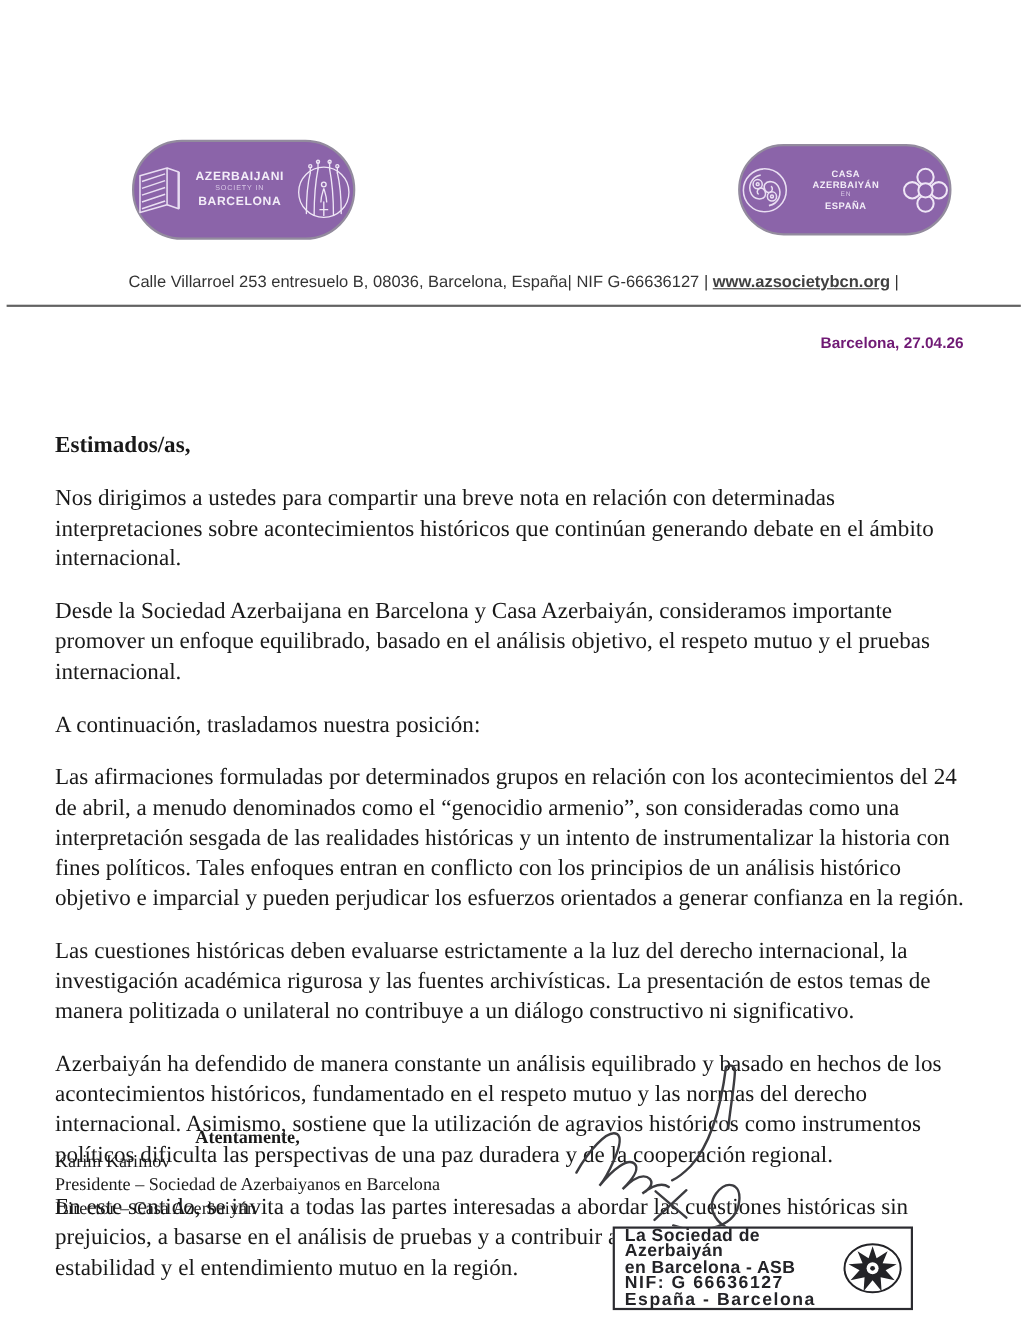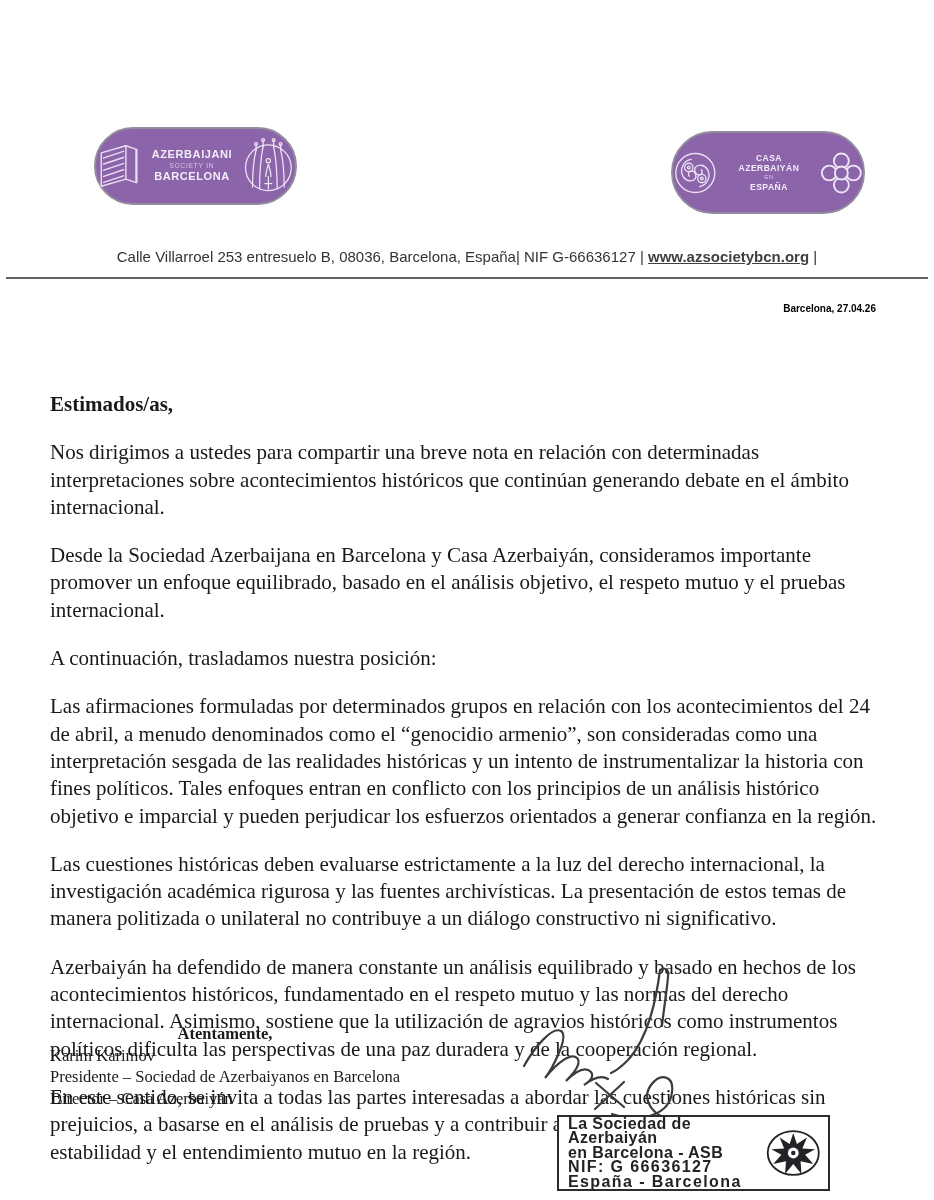--- a/index.html
+++ b/index.html
@@ -3,37 +3,37 @@
 <meta charset="utf-8">
 <style>
   html,body{margin:0;padding:0;background:#ffffff;}
   .page{position:relative;width:934px;height:1200px;background:#ffffff;overflow:hidden;
         font-family:"Liberation Serif", serif;color:#191919;}
 
   
   .pill{position:absolute;background:#8b64a9;border:2px solid #938b9e;border-radius:48px;
         display:flex;align-items:center;justify-content:center;gap:10px;
         font-family:"Liberation Sans", sans-serif;color:#f3edf8;box-sizing:border-box;}
-  .pill-left{left:94px;top:127px;width:203px;height:78px;}
+  .pill-left{left:120px;top:127px;width:203px;height:91px;}
   .pill-right{left:671px;top:131px;width:194px;height:83px;}
   .pill .txt{display:flex;flex-direction:column;align-items:center;text-align:center;line-height:1.25;}
   .pill-left .l1,.pill-left .l3{font-size:11px;font-weight:bold;letter-spacing:.6px;}
   .pill-left .l2{font-size:6.5px;color:#d8c7e6;letter-spacing:.8px;}
   .pill-right .l1,.pill-right .l3{font-size:8.5px;font-weight:bold;letter-spacing:.5px;}
   .pill-right .l2{font-size:6px;color:#d8c7e6;letter-spacing:.6px;}
   .pill svg{display:block;}
 
   
   .address{position:absolute;left:0;right:0;top:248px;text-align:center;
            font-family:"Liberation Sans", sans-serif;font-size:15px;color:#333;}
   .address a{color:#404040;font-weight:600;}
   .rule{position:absolute;left:6px;right:6px;top:277px;height:2px;background:#626262;}
 
   .dateline{position:absolute;right:58px;top:303px;font-family:"Liberation Sans", sans-serif;
-            font-size:10px;font-weight:600;color:#000000;}
+            font-size:14px;font-weight:600;color:#701a75;}
 
   
   .body-block{position:absolute;left:50px;top:391px;width:840px;font-size:21px;line-height:1.3;}
   .body-block p{margin:0 0 21px 0;}
   .salutation{font-weight:bold;}
 
   .closing-block{position:absolute;left:50px;top:1023px;font-size:16.5px;line-height:21.5px;}
   .closing-block .closing{font-weight:bold;text-align:center;}
 
   

